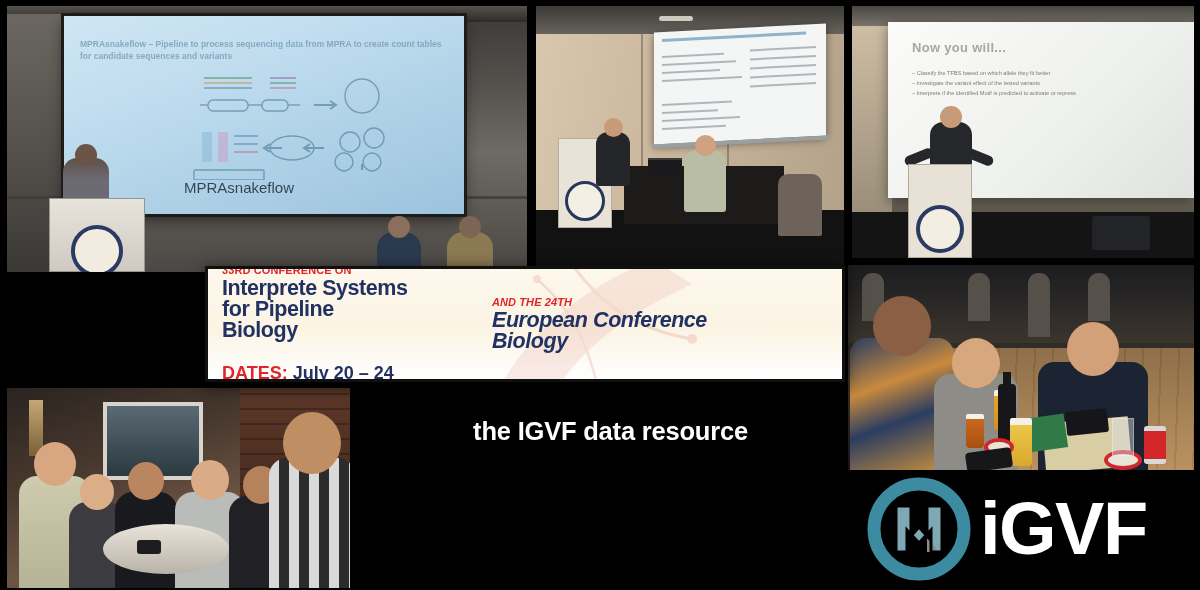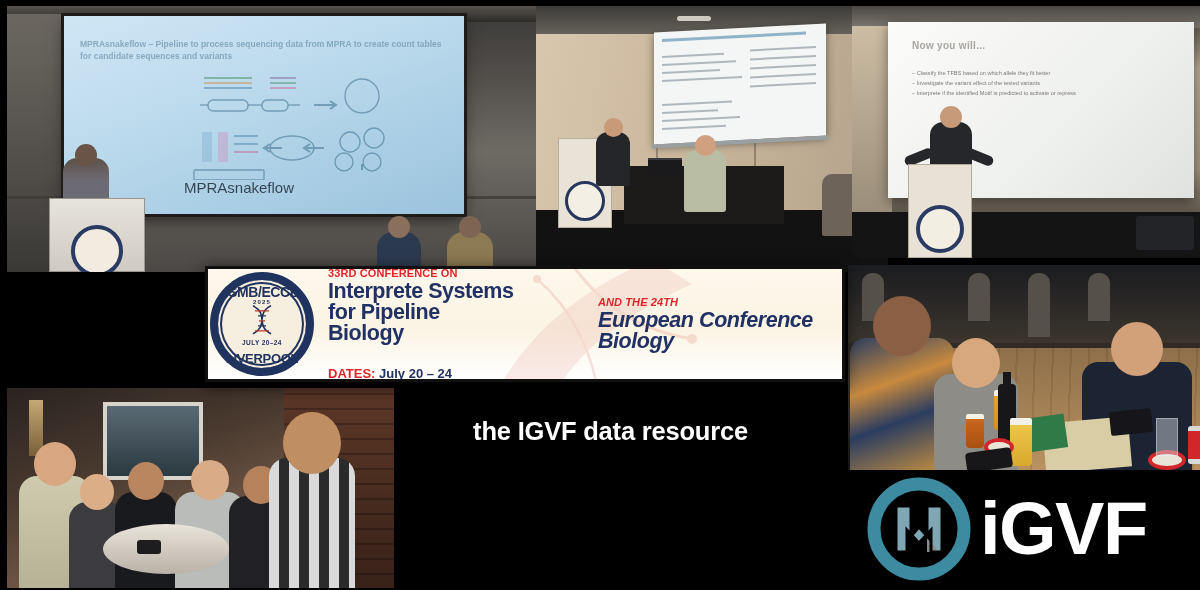--- a/index.html
+++ b/index.html
@@ -4,21 +4,21 @@
 <title>ISMB/ECCB 2025 Tutorial IP2 Collage</title>
 <style>
   html,body{margin:0;padding:0;background:#000;}
   body{
     font-family:"Liberation Sans", sans-serif;
     width:1200px;height:590px;overflow:hidden;position:relative;
   }
   .stage{position:relative;width:1200px;height:590px;background:#000;overflow:hidden;}
 
   
-  .photo{position:absolute;overflow:hidden;background:#0b0c0e;padding-left:44px;}
+  .photo{position:absolute;overflow:hidden;background:#0b0c0e;}
 
   
   .p1{left:7px;top:6px;width:520px;height:266px;
       background:linear-gradient(180deg,#3b3a38 0%,#4a4744 18%,#6e6a64 55%,#4b4845 100%);}
   .p1 .ceiling{position:absolute;left:0;top:0;width:100%;height:16px;
       background:linear-gradient(180deg,#56524d,#2e2c2a);}
   .p1 .wallpanelL{position:absolute;left:0;top:8px;width:62px;height:258px;
       background:linear-gradient(180deg,#6b6760,#514e4a 60%,#3a3835);}
   .p1 .wallseam{position:absolute;top:190px;left:0;width:100%;height:3px;background:#3c3936;opacity:.75;}
   .p1 .screen{position:absolute;left:57px;top:10px;width:400px;height:198px;
@@ -65,21 +65,21 @@
   .p2 .sp2:before{content:"";position:absolute;left:11px;top:-15px;width:21px;height:21px;border-radius:50%;background:#cfa181;}
   .p2 .chair{position:absolute;right:22px;bottom:36px;width:44px;height:62px;background:#6d6359;border-radius:10px 10px 2px 2px;}
   .p2 .laptop{position:absolute;left:112px;bottom:96px;width:34px;height:16px;background:#1a1a1c;border-top:2px solid #3a3a3c;}
 
   
   .p3{left:852px;top:6px;width:342px;height:252px;
       background:linear-gradient(180deg,#3a3835 0%,#b9ab95 25%,#a1957f 65%,#17181a 100%);}
   .p3 .ceil{position:absolute;left:0;top:0;width:100%;height:22px;background:linear-gradient(180deg,#4a4743,#7d786f);}
   .p3 .scr{position:absolute;left:36px;top:16px;width:306px;height:176px;
       background:linear-gradient(135deg,#fbfbf9,#eef0ee 60%,#dfe2df);box-shadow:0 4px 12px rgba(0,0,0,.45);}
-  .p3 .scr .t{position:absolute;left:24px;top:18px;color:#a9a6a2;font-size:10px;font-weight:600;letter-spacing:.3px;}
+  .p3 .scr .t{position:absolute;left:24px;top:18px;color:#a9a6a2;font-size:13px;font-weight:600;letter-spacing:.3px;}
   .p3 .scr ul{list-style:none;margin:0;padding:0;position:absolute;left:24px;top:46px;right:20px;}
   .p3 .scr li{color:#7d7a76;font-size:5.6px;line-height:10px;white-space:nowrap;}
   .p3 .scr li:before{content:"– ";}
   .p3 .wallL{position:absolute;left:0;top:20px;width:40px;height:190px;background:linear-gradient(180deg,#cdbda4,#9a8d79);}
   .p3 .podium{position:absolute;left:56px;bottom:0px;width:62px;height:92px;background:#e8e1d5;border:1px solid #b2aa9b;}
   .p3 .podium .seal{position:absolute;left:50%;top:40px;transform:translateX(-50%);
       width:40px;height:40px;border-radius:50%;border:4px solid #2b3a62;background:#f3eee2;}
   .p3 .sp{position:absolute;left:78px;bottom:80px;width:42px;height:56px;background:#26272b;border-radius:13px 13px 3px 3px;}
   .p3 .sp:before{content:"";position:absolute;left:10px;top:-16px;width:22px;height:22px;border-radius:50%;background:#c79b79;}
   .p3 .arm{position:absolute;bottom:96px;width:30px;height:10px;background:#26272b;border-radius:6px;}
@@ -168,21 +168,21 @@
   .seal-year{position:absolute;left:0;right:0;top:27px;text-align:center;color:#20325e;font-size:6px;font-weight:700;letter-spacing:1.2px;}
   .seal-dates{position:absolute;left:0;right:0;bottom:30px;text-align:center;color:#20325e;font-size:6.5px;font-weight:800;letter-spacing:.4px;}
   .seal-city{position:absolute;left:0;right:0;bottom:10px;text-align:center;color:#20325e;font-size:13px;font-weight:800;letter-spacing:-.3px;}
   .seal-helix{position:absolute;left:50%;top:50%;transform:translate(-50%,-48%);width:46px;height:42px;}
 
   .bcol{position:relative;z-index:2;}
   .bcol.left{margin-left:14px;width:262px;}
   .bcol.right{margin-left:8px;width:244px;font-style:italic;}
   .bkicker{color:#e0262b;font-size:11px;font-weight:800;letter-spacing:.1px;margin-bottom:2px;text-transform:uppercase;}
   .btitle{color:#223163;font-size:21.5px;font-weight:800;line-height:21px;letter-spacing:-.45px;}
-  .bdates{margin-top:22px;font-size:13px;color:#223163;font-weight:700;}
+  .bdates{margin-top:22px;font-size:18px;color:#223163;font-weight:700;}
   .bdates b{color:#e0262b;font-weight:800;}
 
   
   .title{position:absolute;left:358px;top:415px;width:505px;text-align:center;
       color:#fff;font-size:25.5px;font-weight:700;line-height:33px;letter-spacing:-.2px;}
 
   
   .igvf{position:absolute;left:866px;top:476px;display:flex;align-items:center;gap:8px;}
   .igvf .mark{width:106px;height:106px;flex:0 0 auto;}
   .igvf .word{color:#ffffff;font-size:74px;font-weight:800;letter-spacing:-1.5px;line-height:74px;
@@ -341,37 +341,20 @@
   <div class="banner">
     <svg class="swoosh" viewBox="0 0 330 190">
       <path d="M40 185 C70 110 120 60 210 20 L250 45 C165 85 120 125 95 190 Z" fill="#e8a59c"></path>
       <path d="M120 10 C150 60 190 90 250 100" stroke="#e07a6e" stroke-width="3" fill="none"></path>
       <path d="M95 40 C130 70 150 110 160 170" stroke="#e07a6e" stroke-width="2.5" fill="none"></path>
       <circle cx="120" cy="10" r="5" fill="#e07a6e"></circle>
         <circle cx="250" cy="100" r="5" fill="#e07a6e"></circle>
       <circle cx="95" cy="40" r="4" fill="#e07a6e"></circle>
     </svg>
 
-    <div class="seal-wrap">
-      <div class="seal-outer"></div>
-      <div class="seal-txt-top">ISMB/ECCB</div>
-      <div class="seal-year">2025</div>
-      <svg class="seal-helix" viewBox="0 0 46 42">
-        <path d="M14 2 C30 10 16 22 32 30 M32 2 C16 10 30 22 14 30" stroke="#20325e" stroke-width="1.6" fill="none"></path>
-        <g stroke-width="1.4">
-          <line x1="16" y1="7" x2="30" y2="7" stroke="#c0392b"></line>
-          <line x1="19" y1="12" x2="27" y2="12" stroke="#20325e"></line>
-          <line x1="20" y1="17" x2="26" y2="17" stroke="#c0392b"></line>
-          <line x1="19" y1="22" x2="27" y2="22" stroke="#20325e"></line>
-          <line x1="16" y1="27" x2="30" y2="27" stroke="#c0392b"></line>
-        </g>
-      </svg>
-      <div class="seal-dates">JULY 20–24</div>
-      <div class="seal-city">LIVERPOOL</div>
-    </div>
 
     <div class="bcol left">
       <div class="bkicker">33rd CONFERENCE ON</div>
       <div class="btitle">
         <div>Interprete Systems</div>
         <div>for Pipeline</div>
         <div>Biology</div>
       </div>
       <div class="bdates">
         <b>DATES:</b>

